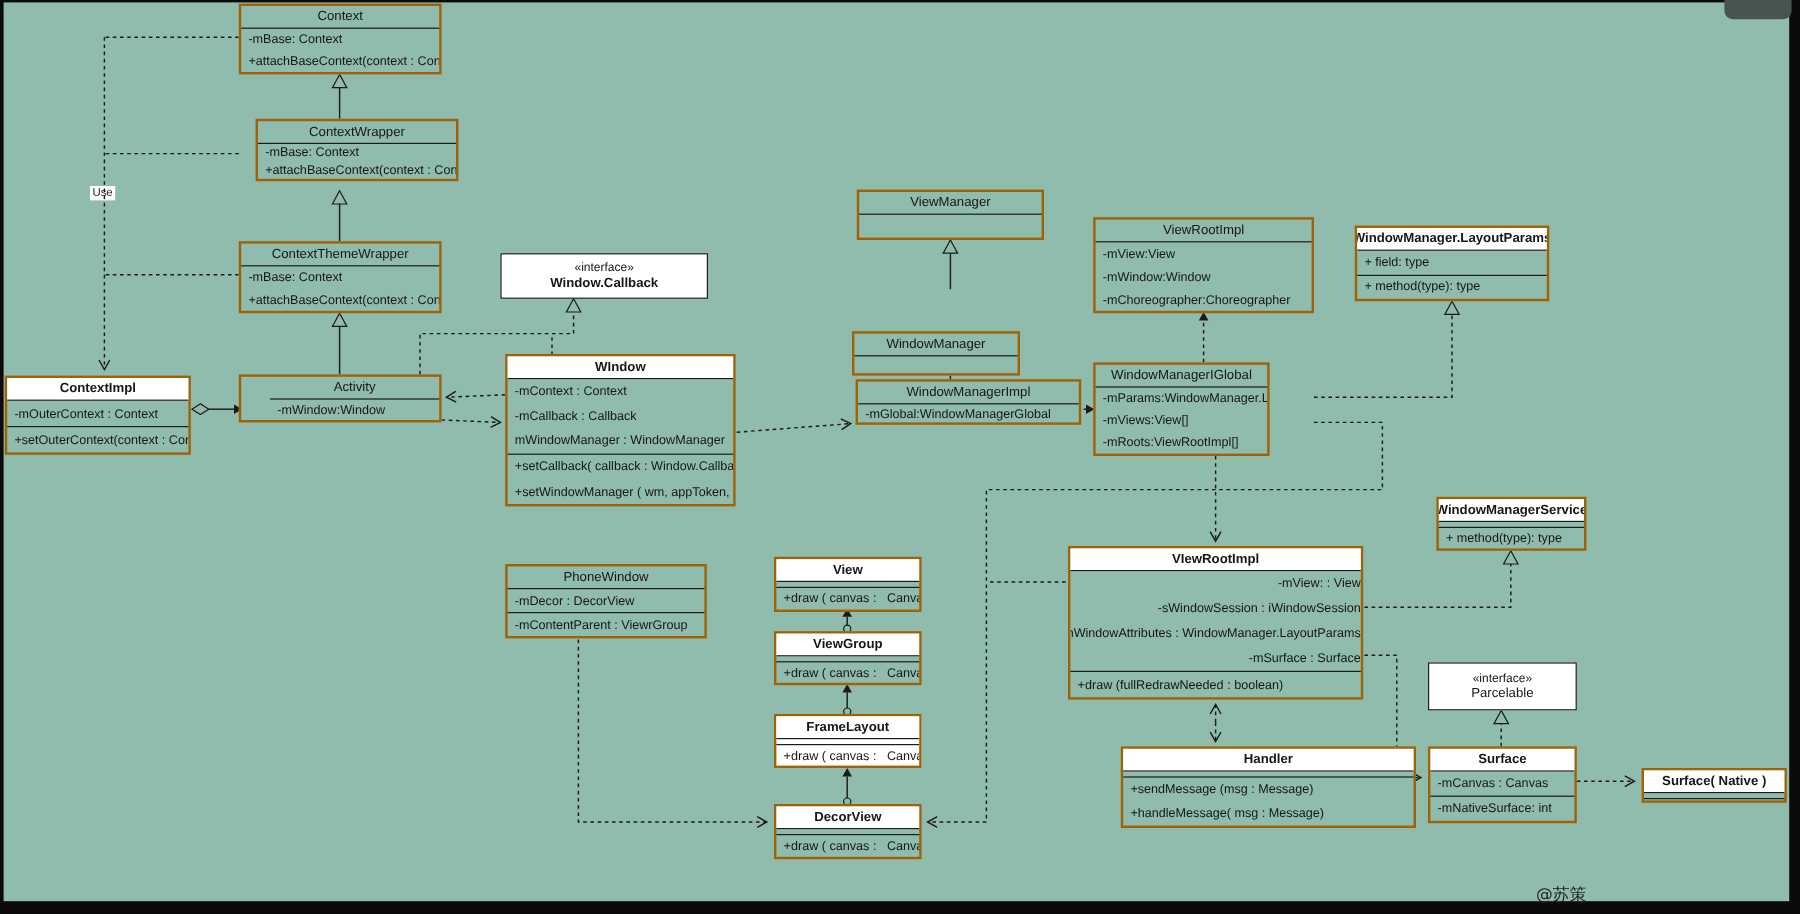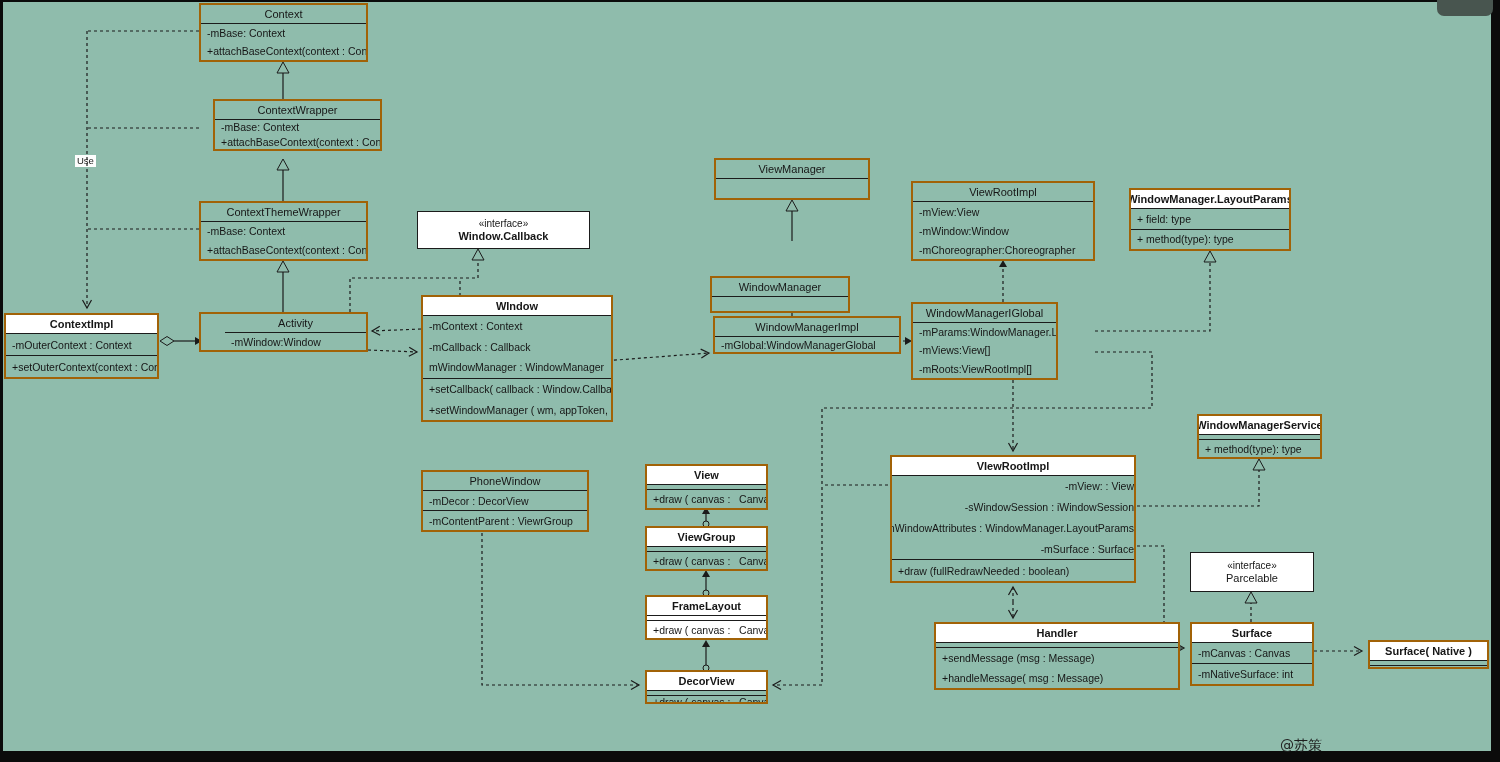--- a/index.html
+++ b/index.html
@@ -224,21 +224,21 @@
           <div class="uml-row">+draw ( canvas :   Canvas)</div>
         </div>
       </div>
       <div class="uml-box" style="left: 645px; top: 595px; width: 123px; height: 45px; background: #ffffff;">
         <div class="uml-head white">FrameLayout</div>
         <div class="uml-comp thin"></div>
         <div class="uml-comp" style="flex-grow: 1;">
           <div class="uml-row">+draw ( canvas :   Canvas)</div>
         </div>
       </div>
-      <div class="uml-box" style="left: 645px; top: 670px; width: 123px; height: 34px; background: rgb(143, 188, 172);">
+      <div class="uml-box" style="left: 645px; top: 670px; width: 123px; height: 46px; background: rgb(143, 188, 172);">
         <div class="uml-head white">DecorView</div>
         <div class="uml-comp thin"></div>
         <div class="uml-comp" style="flex-grow: 1;">
           <div class="uml-row">+draw ( canvas :   Canvas)</div>
         </div>
       </div>
       <div class="uml-box" style="left: 890px; top: 622px; width: 246px; height: 68px; background: rgb(143, 188, 172); margin-left: 44px;">
         <div class="uml-head white">Handler</div>
         <div class="uml-comp thin"></div>
         <div class="uml-comp" style="flex-grow: 2;">

